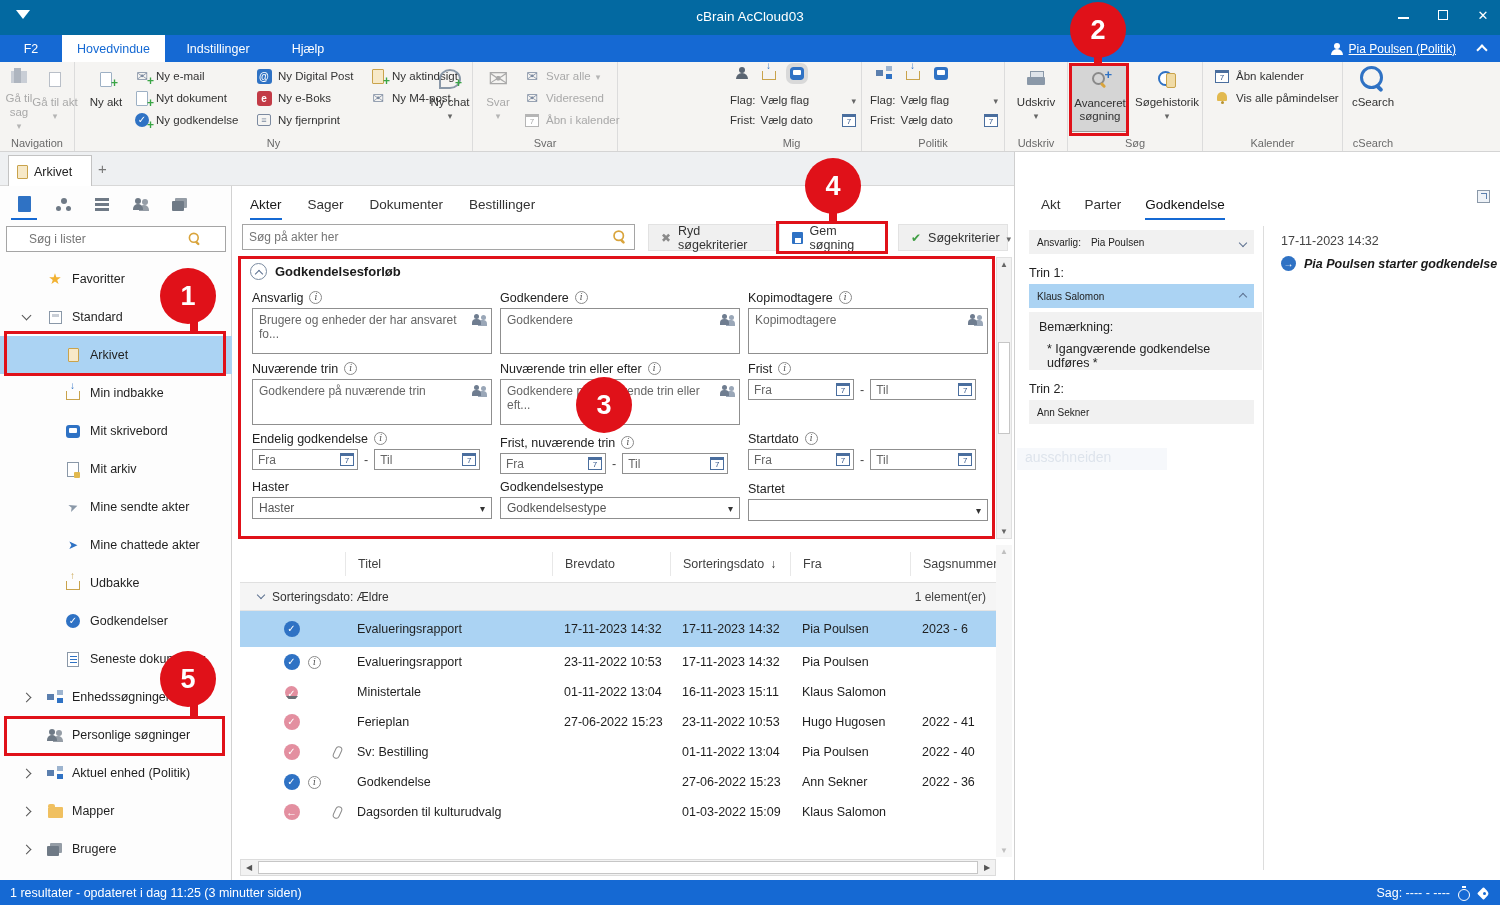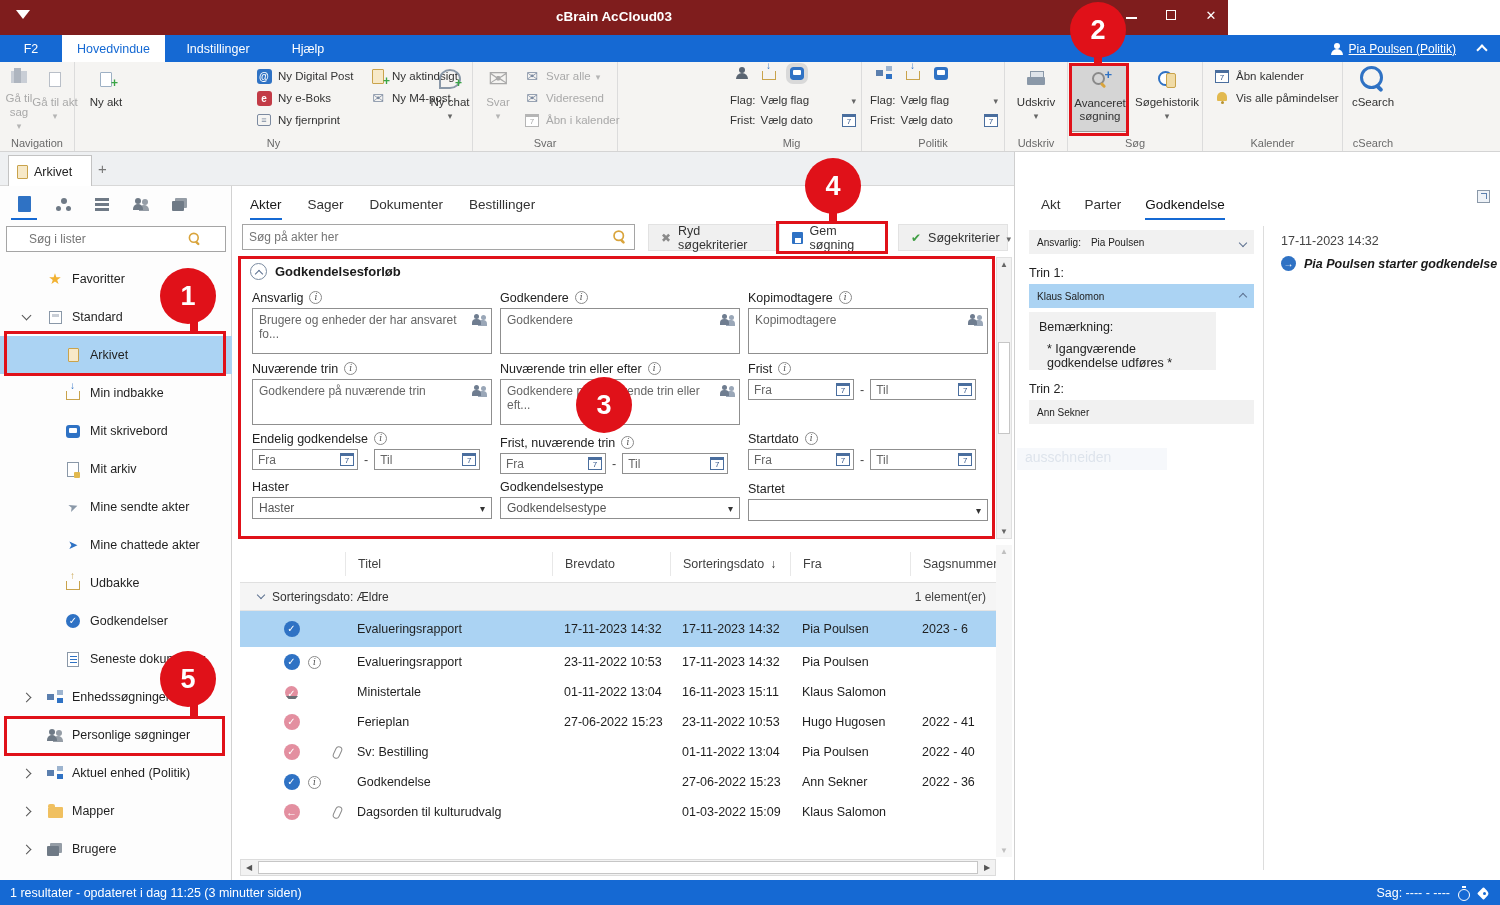--- a/index.html
+++ b/index.html
@@ -1,20 +1,20 @@
 <!DOCTYPE html>
 <html><head>
 <meta charset="utf-8">
 <style>
   * { margin:0; padding:0; box-sizing:border-box; }
   body { font-family:"Liberation Sans","DejaVu Sans",sans-serif; font-size:12.5px; color:#222; background:#fff; }
   .app { position:relative; width:1500px; height:905px; overflow:hidden; background:#fff; }
 
   
-  .titlebar { position:absolute; left:0; top:0; width:1228px; height:35px; background:#7f1d1d; color:#fff;font-weight:bold; }
+  .titlebar { position:absolute; left:0; top:0; width:1500px; height:35px; background:#0369a1; color:#fff; }
   .tb-title { position:absolute; left:0; right:0; top:9px; text-align:center; font-size:13.5px; color:#fff; }
   .f2-logo { position:absolute; left:16px; top:10px; width:0; height:0; border-left:7px solid transparent; border-right:7px solid transparent; border-top:9px solid #fff; }
   .win-btns { position:absolute; right:8px; top:6px; display:flex; gap:22px; }
   .wbtn { width:18px; height:18px; display:flex; align-items:center; justify-content:center; color:#fff; font-size:13px; cursor:default; }
   .wbtn .sq { width:10px; height:10px; border:1.5px solid #fff; }
   .wbtn .mn { width:11px; height:2px; background:#fff; margin-top:6px; }
 
   
   .menubar { position:absolute; left:0; top:35px; width:1500px; height:27px; background:#1569d3; color:#fff; }
   .mtab { position:absolute; top:0; height:27px; display:flex; align-items:center; justify-content:center; font-size:12.5px; color:#fff; cursor:default; }
@@ -211,21 +211,21 @@
   .rp-tab.active { color:#111; }
   .rp-tab.active::after { content:""; position:absolute; left:0; right:0; bottom:2px; height:2.5px; background:#1569d3; }
   .popout { position:absolute; right:10px; top:38px; width:13px; height:13px; border:1px solid #8a98a8; background:#eef2f7; }
   .popout::after { content:""; position:absolute; right:2px; top:2px; width:5px; height:5px; border-top:1.5px solid #5b7fae; border-right:1.5px solid #5b7fae; }
   .rp-bar { position:absolute; left:14px; width:225px; height:24px; background:#f1f1f1; display:flex; align-items:center; gap:10px; padding:0 8px; font-size:10px; color:#222; }
   .rp-bar.blue { background:#abd3f3; }
   .rp-bar .cvr { margin-left:auto; }
   .cv.sm { width:6px; height:6px; border-color:#5d7190; }
   .cv.up { transform:rotate(-135deg); margin-top:4px; }
   .rp-lbl { position:absolute; left:14px; font-size:12.5px; color:#222; }
-  .bembox { position:absolute; left:14px; width:187px; height:58px; background:#f1f1f1; padding:8px 10px; font-size:12.5px; color:#222; }
+  .bembox { position:absolute; left:14px; width:233px; height:58px; background:#f1f1f1; padding:8px 10px; font-size:12.5px; color:#222; }
   .bembox .l2 { margin-top:8px; padding-left:8px; }
   .rp-div { position:absolute; left:248px; top:74px; bottom:10px; width:1px; background:#dddddd; }
   .ghost { position:absolute; left:2px; top:296px; width:150px; height:22px; background:#f0f4f9; color:#c3cedd; font-size:14px; padding:1px 8px; opacity:.55; }
   .log-ts { position:absolute; left:266px; top:82px; font-size:12.5px; color:#444; }
   .log-row { position:absolute; left:266px; top:104px; display:flex; align-items:center; gap:8px; }
   .log-ic { width:15px; height:15px; border-radius:50%; background:#2f72c4; position:relative; flex:none; }
   .log-ic::after { content:"→"; position:absolute; inset:0; color:#fff; font-size:10px; line-height:15px; text-align:center; }
   .log-tx { font-weight:bold; font-style:italic; font-size:12.5px; color:#1a1a1a; }
 
   
@@ -295,20 +295,38 @@
     </div>
 
     <div class="rb-group" style="left:75px;width:398px;">
       <div class="rb-big" style="left:8px;">
         <span class="bico">
             <span class="mi badge-plus">
               <span class="i-page"></span>
             </span>
           </span>
         <span>Ny akt</span>
+      </div>
+      <div class="rb-col" style="left:58px;">
+        <div class="rb-item">
+            <span class="mi badge-plus i-env"></span>
+            <span>Ny e-mail</span>
+          </div>
+        <div class="rb-item">
+            <span class="mi badge-plus">
+              <span class="i-page"></span>
+            </span>
+            <span>Nyt dokument</span>
+          </div>
+        <div class="rb-item">
+            <span class="mi badge-plus">
+              <span class="i-chk"></span>
+            </span>
+            <span>Ny godkendelse</span>
+          </div>
       </div>
       <div class="rb-col" style="left:180px;">
         <div class="rb-item">
             <span class="mi">
               <span class="i-at">@</span>
             </span>
             <span>Ny Digital Post</span>
           </div>
         <div class="rb-item">
             <span class="mi">

